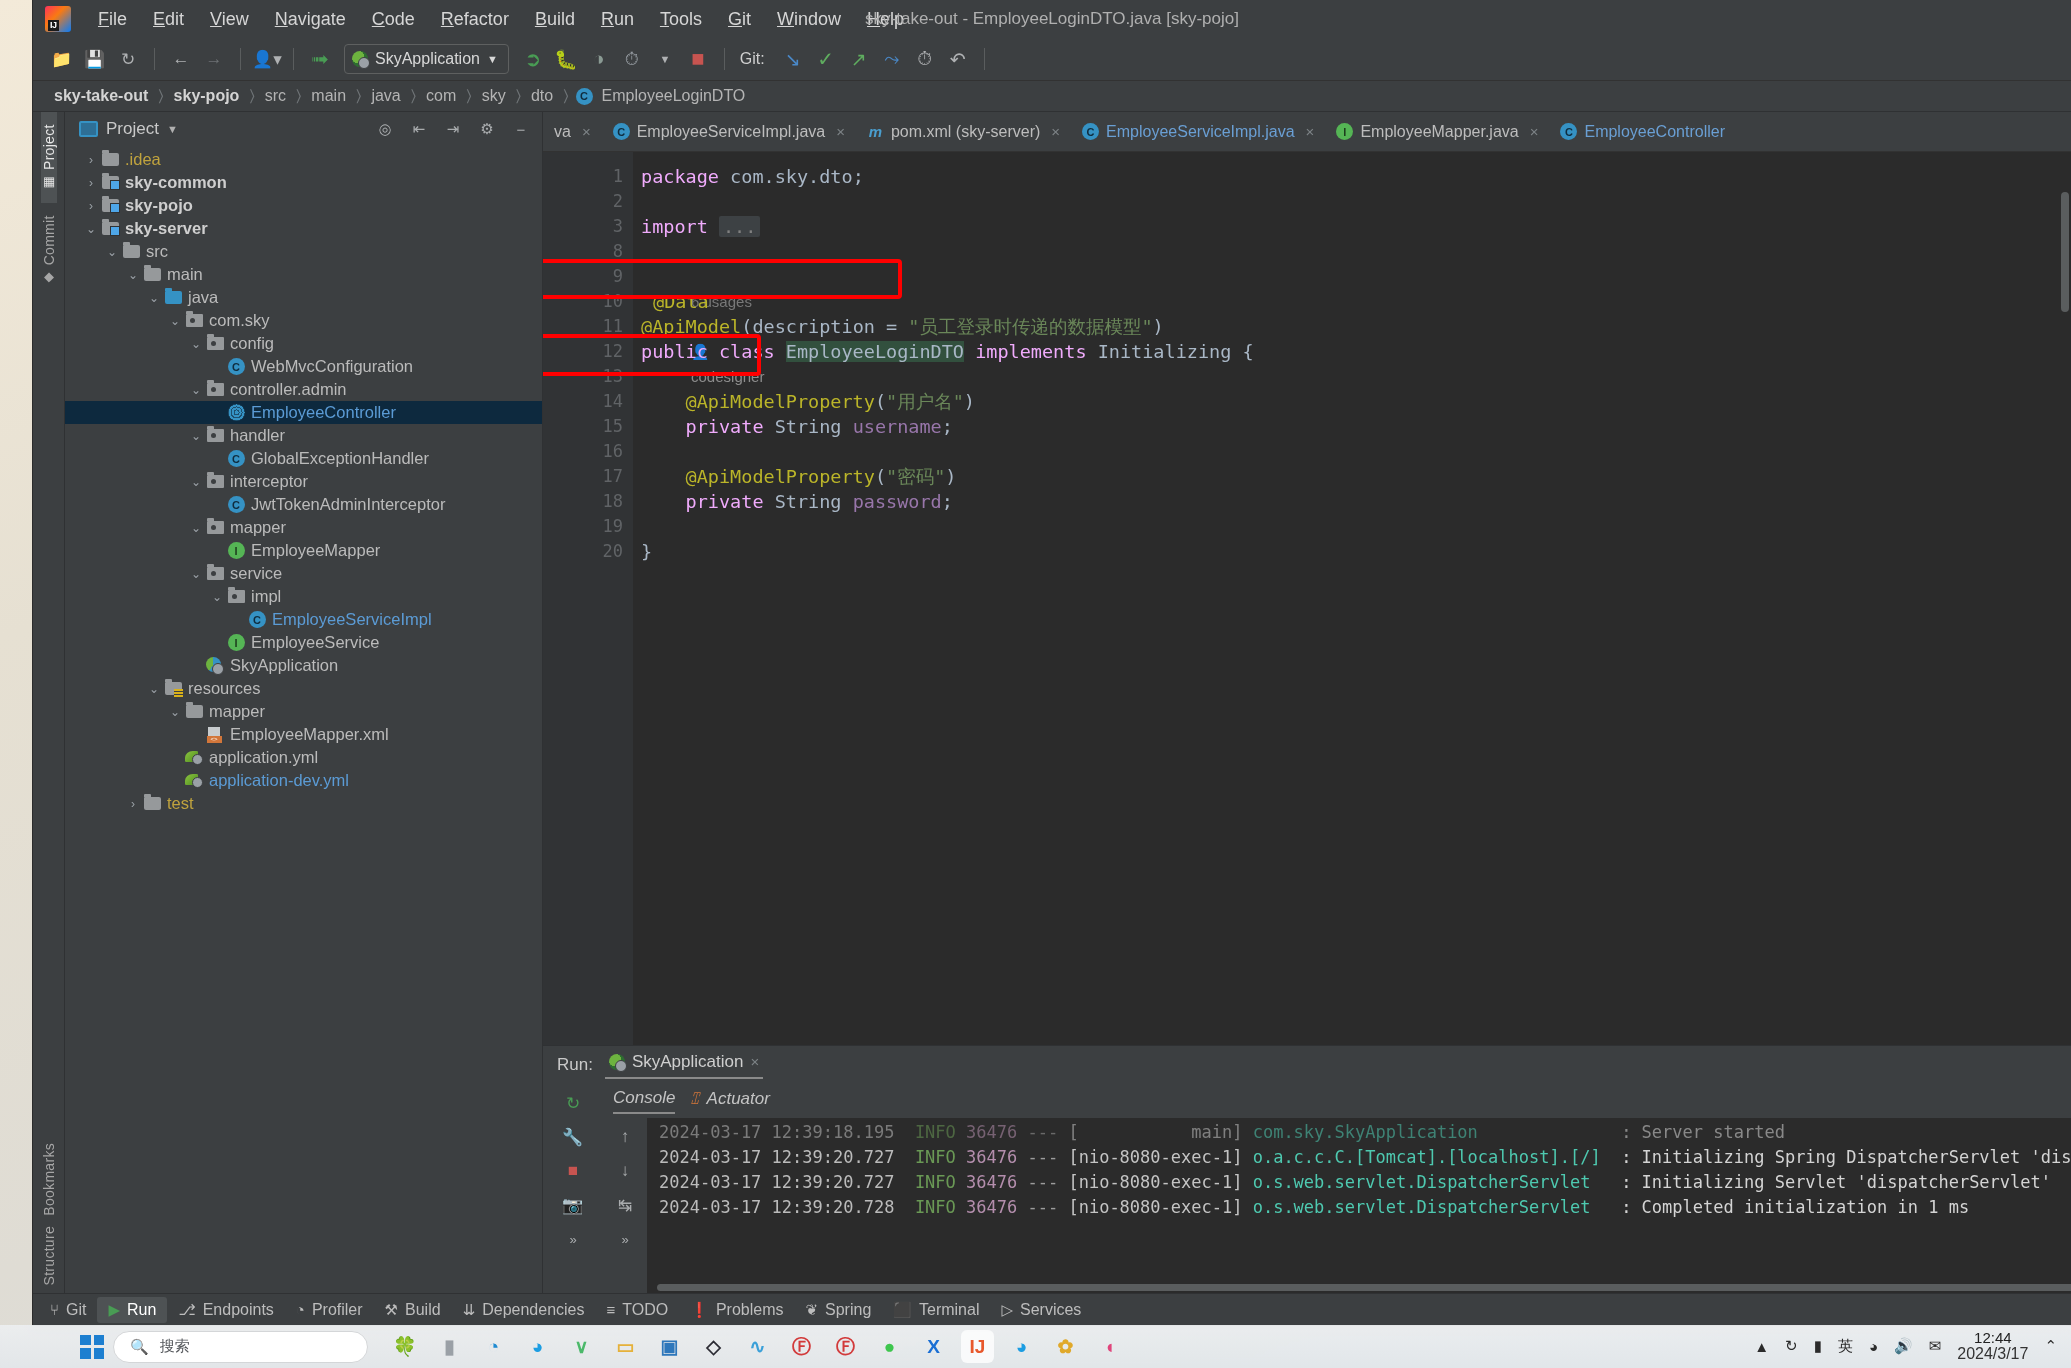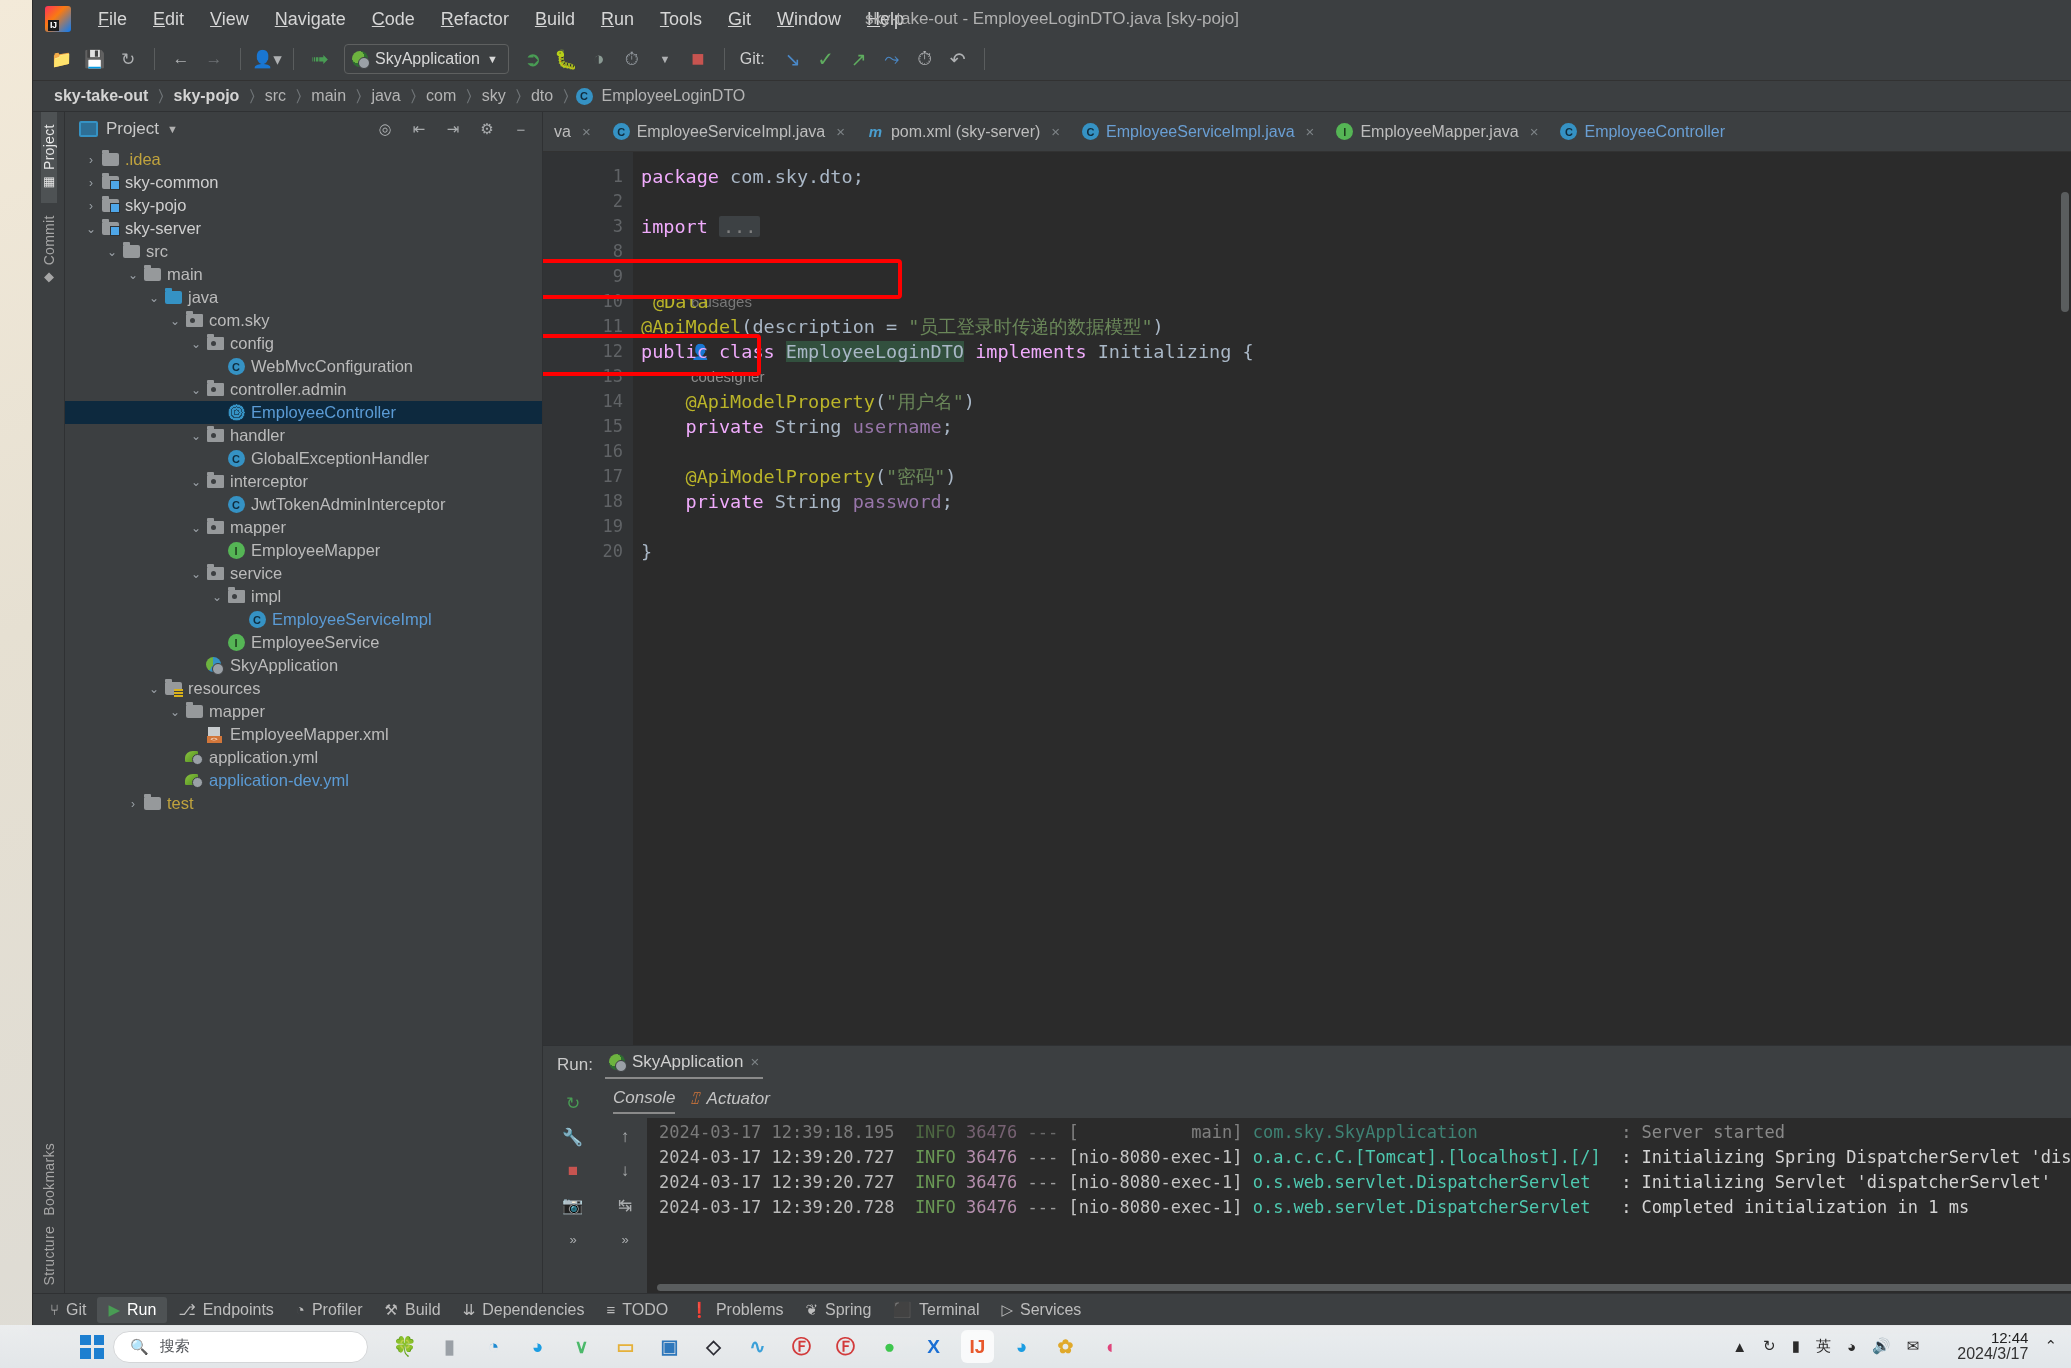--- a/index.html
+++ b/index.html
@@ -104,21 +104,21 @@
     font-size:16.5px;
   }
   .row{
     height:23px;display:flex;align-items:center;white-space:nowrap;
     cursor:default; padding-right:6px;
   }
   .row.selected{ background:#0d293e; }
   .arrow{ width:16px;flex:0 0 16px;text-align:center;color:#9aa0a6;font-size:12px; }
   .ficon{ width:22px;flex:0 0 22px;display:flex;align-items:center;justify-content:center;margin-right:4px;}
   .lbl{ color:#bbbbbb; }
-  .lbl.bold{ font-weight:normal; color:#cfcfcf; }
+  .lbl.bold{ font-weight:bold; color:#cfcfcf; }
   .lbl.yellow{ color:#c0a33e; }
   .lbl.blue{ color:#5b9bd5; }
   
   .fold{ width:17px;height:13px;background:#96999b;border-radius:1px 2px 2px 2px; position:relative;}
   .fold:before{content:"";position:absolute;left:0;top:-3px;width:7px;height:3px;background:#96999b;border-radius:1px 1px 0 0;}
   .fold.blue{ background:#3592c4;} .fold.blue:before{background:#3592c4;}
   .fold.mod:after{content:"";position:absolute;right:-1px;bottom:-1px;width:8px;height:8px;background:#4ea6e8;border:1px solid #2f3133;}
   .fold.res:after{content:"";position:absolute;right:-1px;bottom:-2px;width:9px;height:8px;
      background:repeating-linear-gradient(#d8b11a 0 2px,#3c3f41 2px 3px);}
   .pkg{ width:17px;height:13px;background:#96999b;border-radius:1px;position:relative;}
@@ -240,21 +240,21 @@
   #searchbox{
     display:flex;align-items:center;gap:11px;height:32px;width:255px;
     background:#fff;border-radius:18px;padding:0 16px;border:1px solid #d4d6d8;
     font-size:15px;color:#55585c;
   }
   .tb-app{ width:33px;height:33px;border-radius:6px;display:flex;align-items:center;
      justify-content:center;font-size:20px;position:relative;}
   .tb-app.active{ background:rgba(255,255,255,.75); }
   #tb-right{ margin-left:auto; display:flex;align-items:center;gap:16px;padding-right:14px;
      font-size:15px;color:#2b2b2b;}
-  #clock{ text-align:right;line-height:1.05;font-size:15px;color:#222;margin-left:22px; }
+  #clock{ text-align:center;line-height:1.05;font-size:15px;color:#222; }
   #clock .d{ font-size:16px; color:#333;}
 </style>
 </head>
 <body>
 
 <div id="desktop"></div>
 
 <div id="ide">
 
   <div id="menubar">

